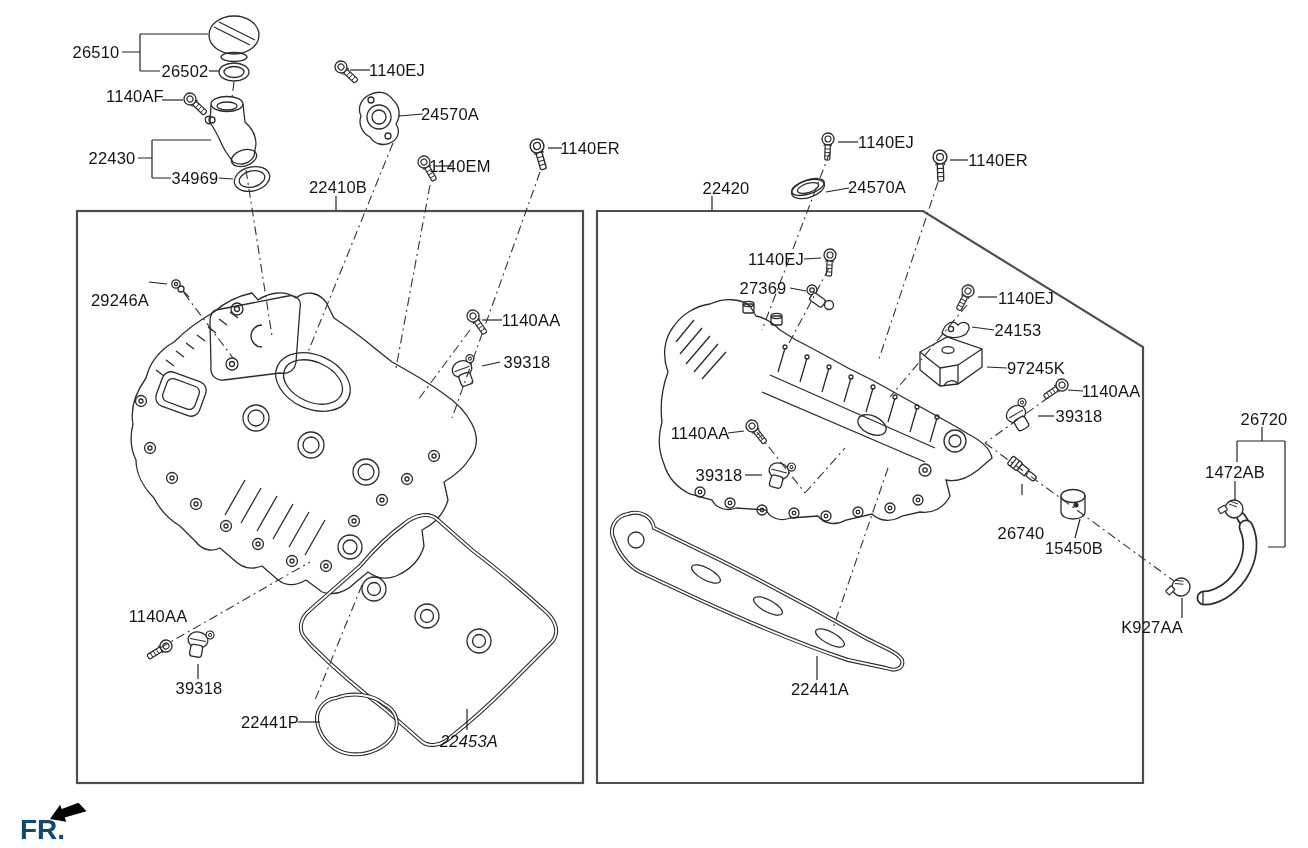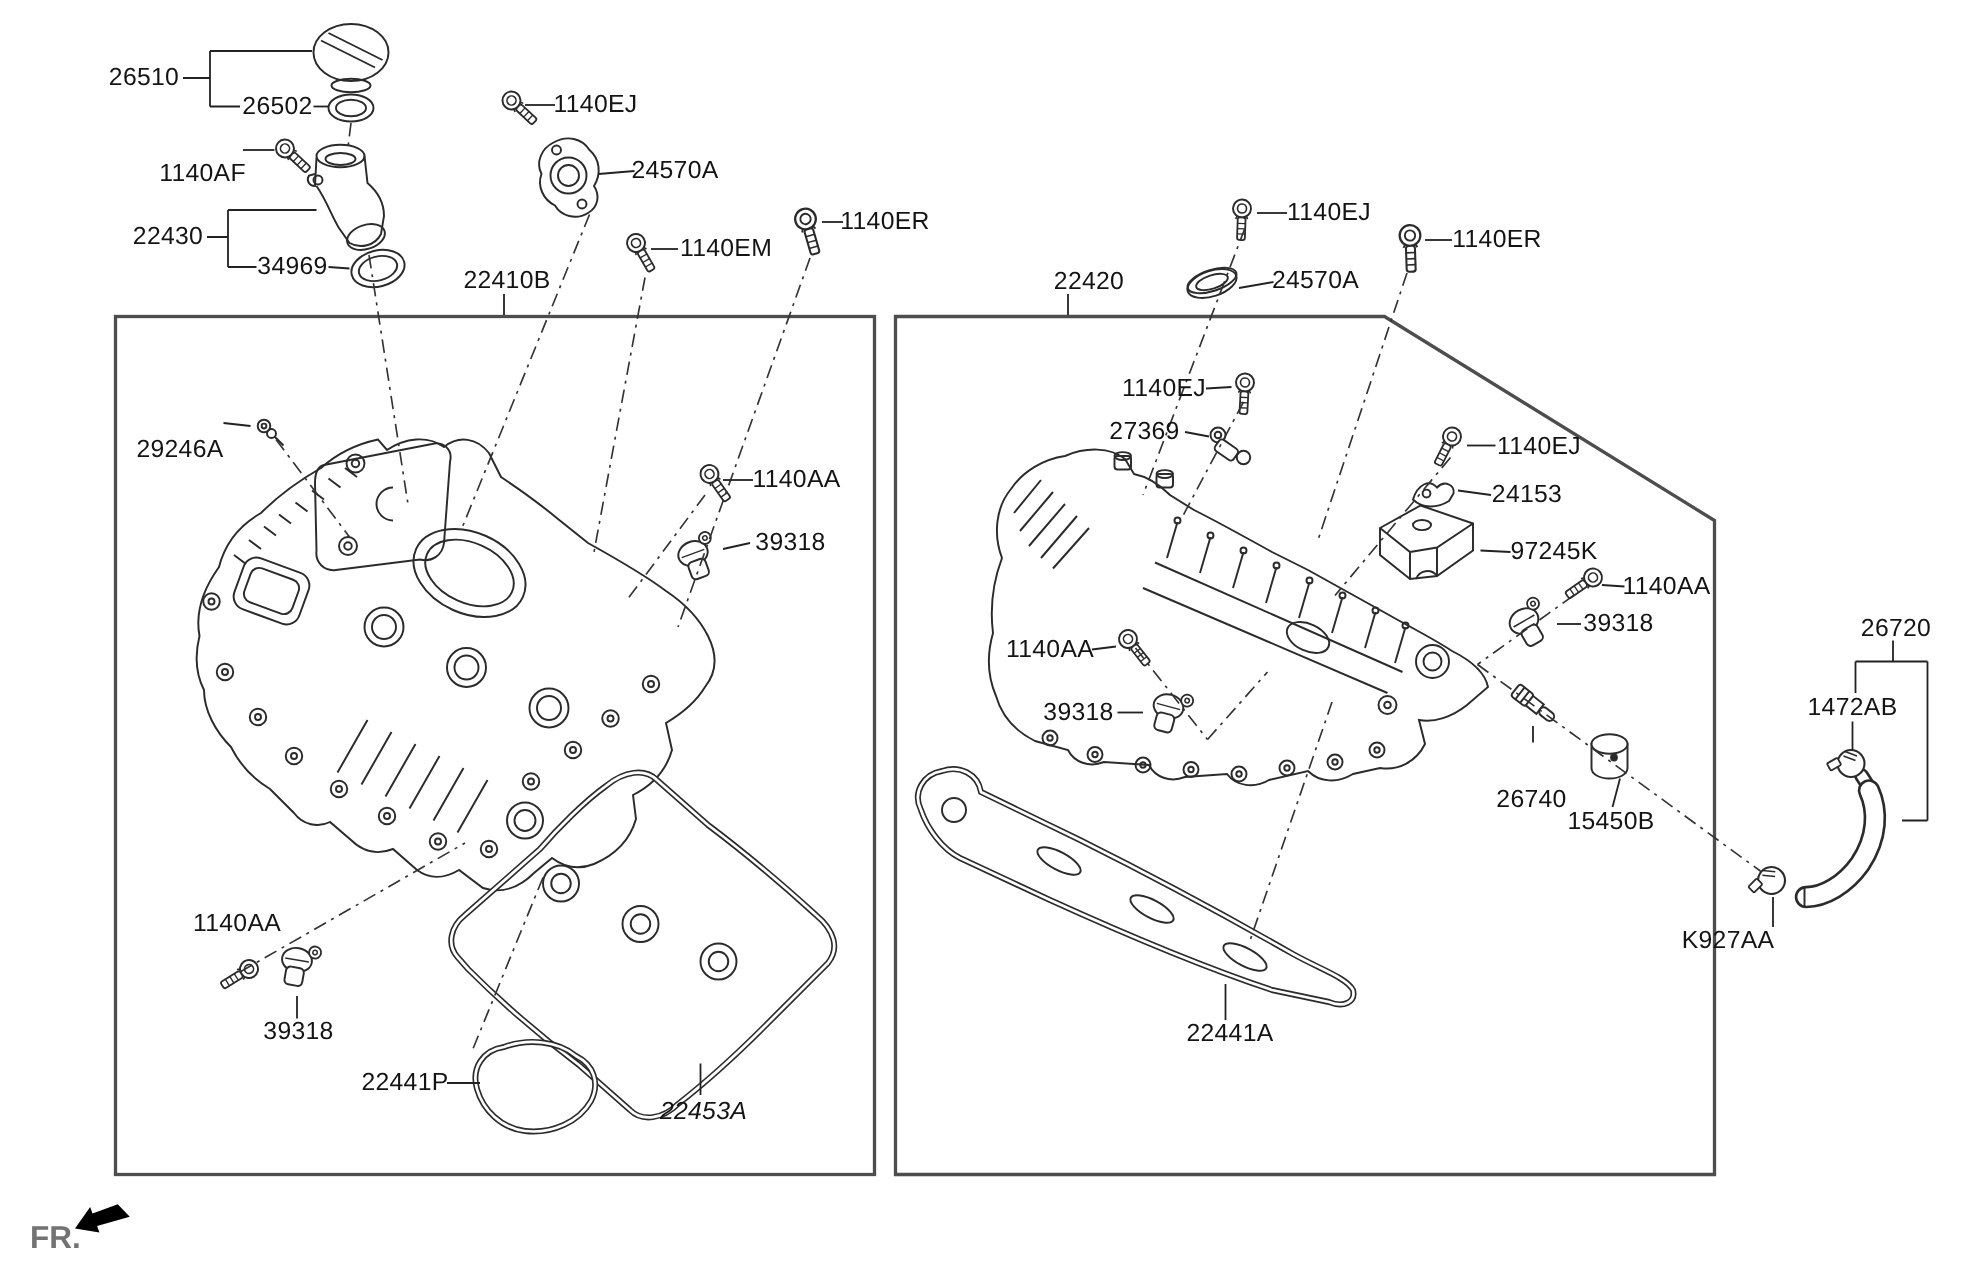--- a/index.html
+++ b/index.html
@@ -16,23 +16,23 @@
     transform:translate(-50%,-50%);
     font-size:16.5px;
     color:#141414;
     white-space:nowrap;
     letter-spacing:.2px;
     line-height:1;
   }
   .fr{
     position:absolute;
     left:20px;top:814px;
-    font-size:21px;
+    font-size:28px;
     font-weight:bold;
-    color:#737373;
+    color:#0c4a6e;
   }
   svg .ln{stroke:#2b2b2b;fill:none;stroke-width:1.3;}
   svg .ld{stroke:#222;fill:none;stroke-width:1.2;}
   svg .dash{stroke:#333;fill:none;stroke-width:1.1;stroke-dasharray:9 4 2 4;}
   svg .box{stroke:#4d4d4d;fill:none;stroke-width:2.2;}
   svg .g4{stroke:#2b2b2b;fill:none;stroke-width:4;}
   svg .g2w{stroke:#ffffff;fill:none;stroke-width:1.8;}
   svg .fillw{fill:#ffffff;stroke:#2b2b2b;stroke-width:1.3;}
 </style>
 </head>
@@ -406,26 +406,26 @@
     <path class="ld" d="M1235,481 L1235,500"></path>
     <path class="ld" d="M1182,598 L1182,618"></path>
   </g>
 
   <polygon fill="#000" points="50,819 60.1,804.7 61.7,809 78.5,802.8 86.5,811.2 64.7,817.4 66.3,821.7"></polygon>
 </svg>
 
 <div id="callout-layer">
       <div class="callout" style="left: 96px; top: 52px;">26510</div>
       <div class="callout" style="left: 185px; top: 71px;">26502</div>
-      <div class="callout" style="left: 135px; top: 116px;">1140AF</div>
+      <div class="callout" style="left: 135px; top: 96px;">1140AF</div>
       <div class="callout" style="left: 112px; top: 158px;">22430</div>
       <div class="callout" style="left: 195px; top: 178px;">34969</div>
       <div class="callout" style="left: 397px; top: 70px;">1140EJ</div>
       <div class="callout" style="left: 450px; top: 114px;">24570A</div>
-      <div class="callout" style="left: 484px; top: 166px;">1140EM</div>
+      <div class="callout" style="left: 460px; top: 166px;">1140EM</div>
       <div class="callout" style="left: 590px; top: 148px;">1140ER</div>
       <div class="callout" style="left: 338px; top: 187px;">22410B</div>
       <div class="callout" style="left: 120px; top: 282px; margin-top: 18px;">29246A</div>
       <div class="callout" style="left: 531px; top: 320px;">1140AA</div>
       <div class="callout" style="left: 527px; top: 362px;">39318</div>
       <div class="callout" style="left: 158px; top: 616px;">1140AA</div>
       <div class="callout" style="left: 199px; top: 688px;">39318</div>
       <div class="callout" style="left: 270px; top: 722px;">22441P</div>
       <div class="callout" style="left: 469px; top: 741px; font-style: italic;">22453A</div>
       <div class="callout" style="left: 726px; top: 188px; text-align: right;">22420</div>

